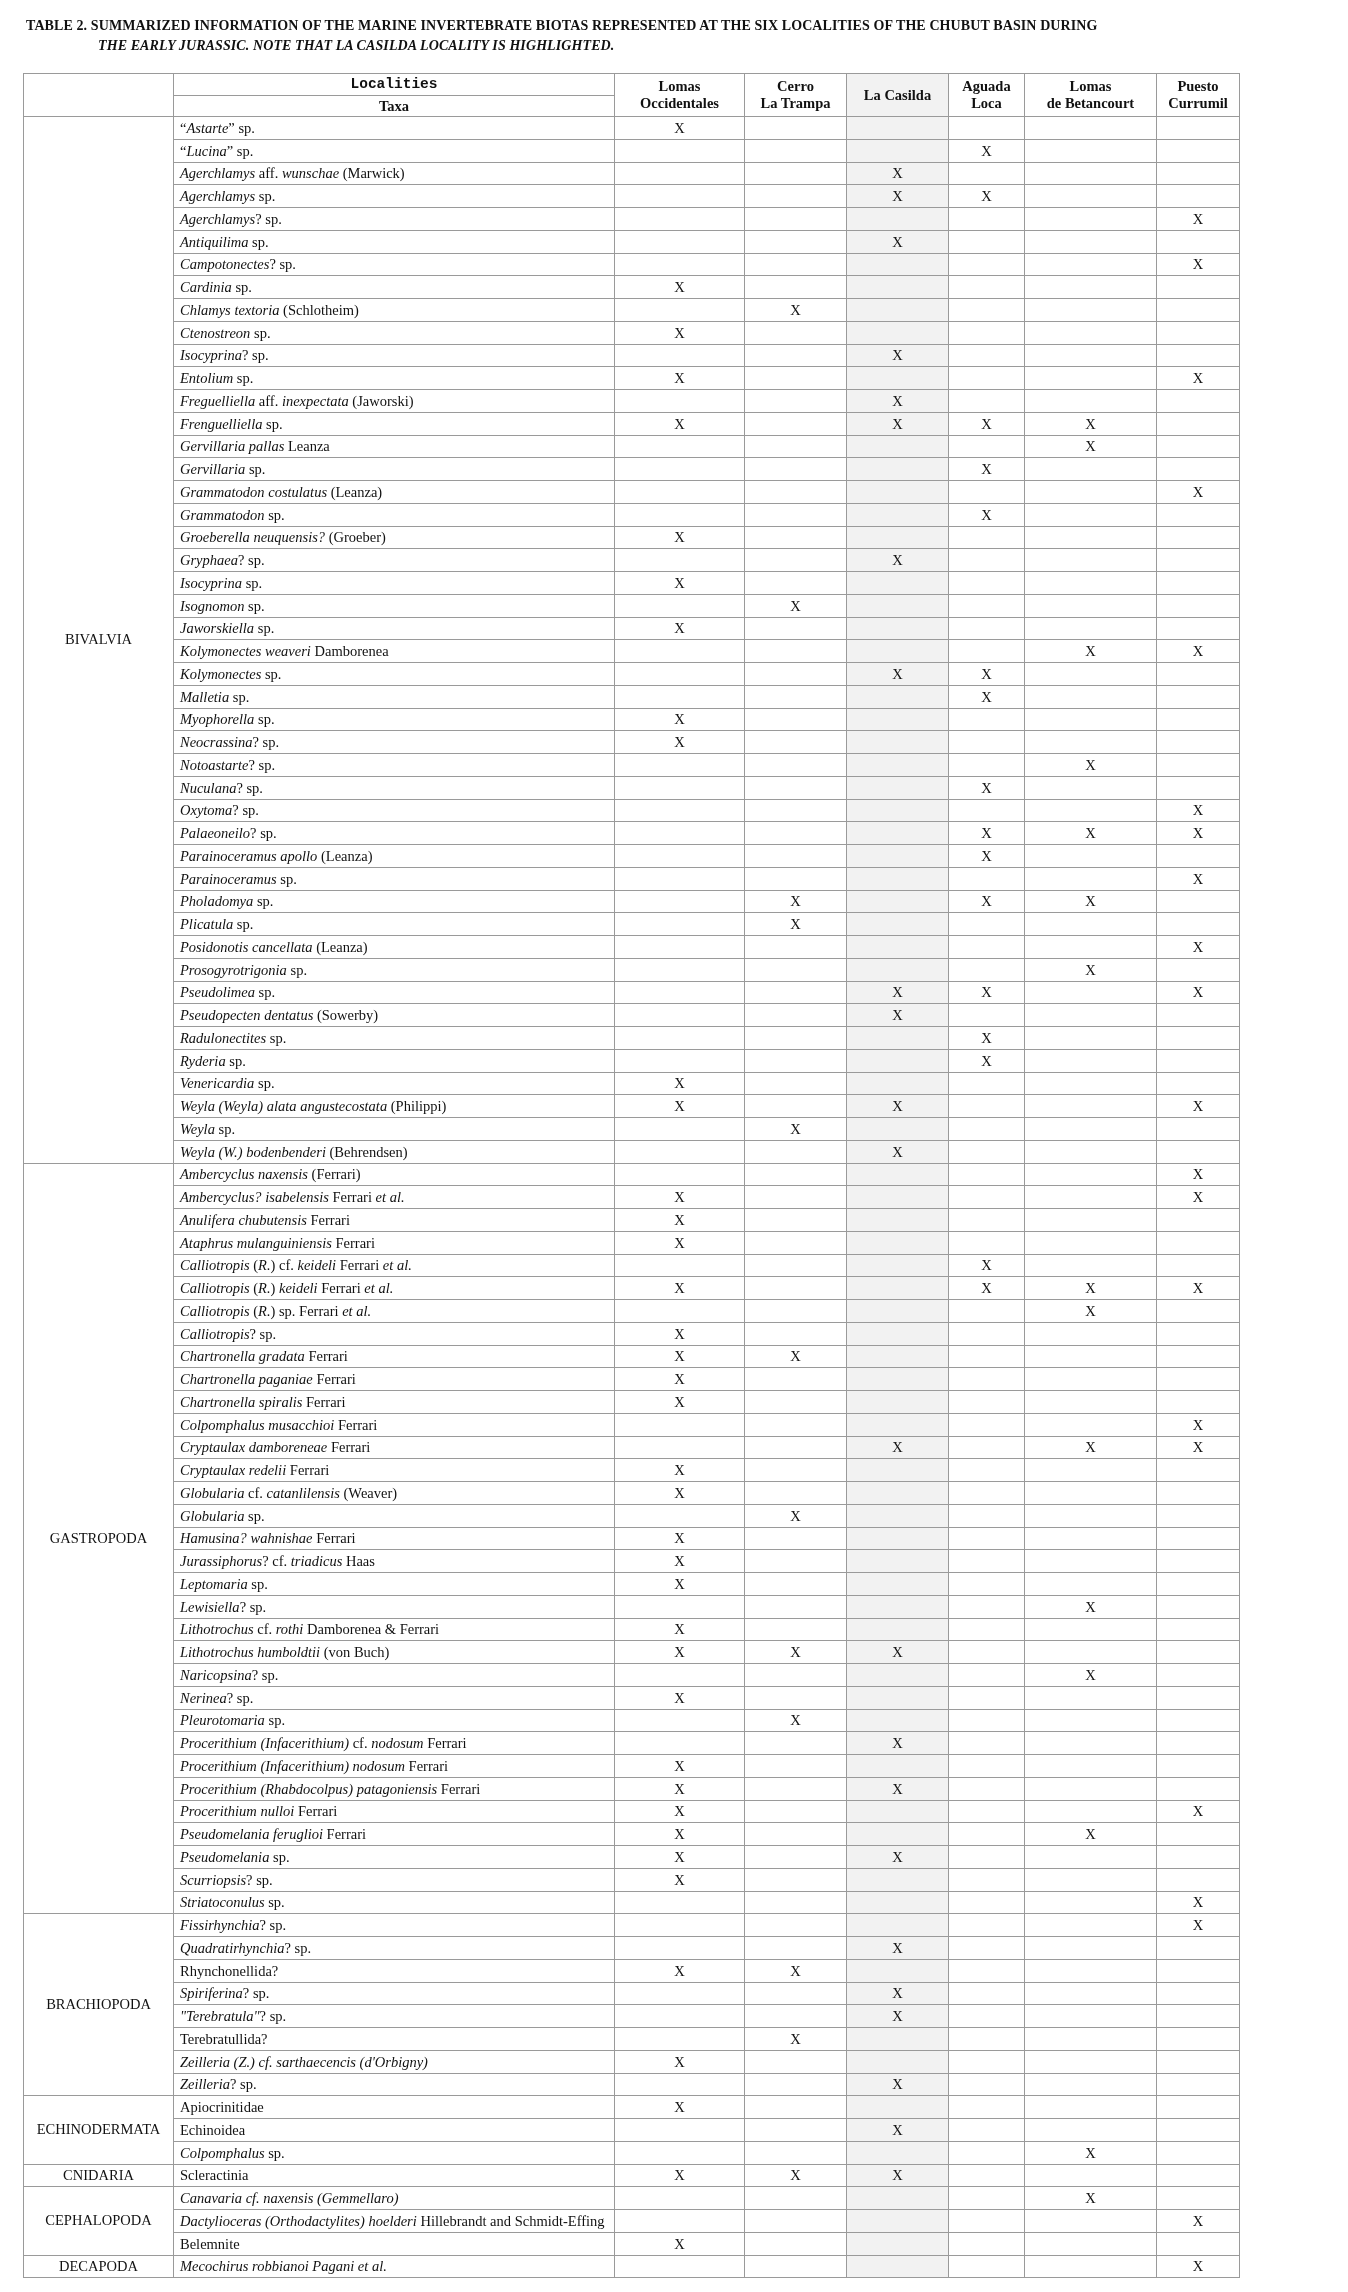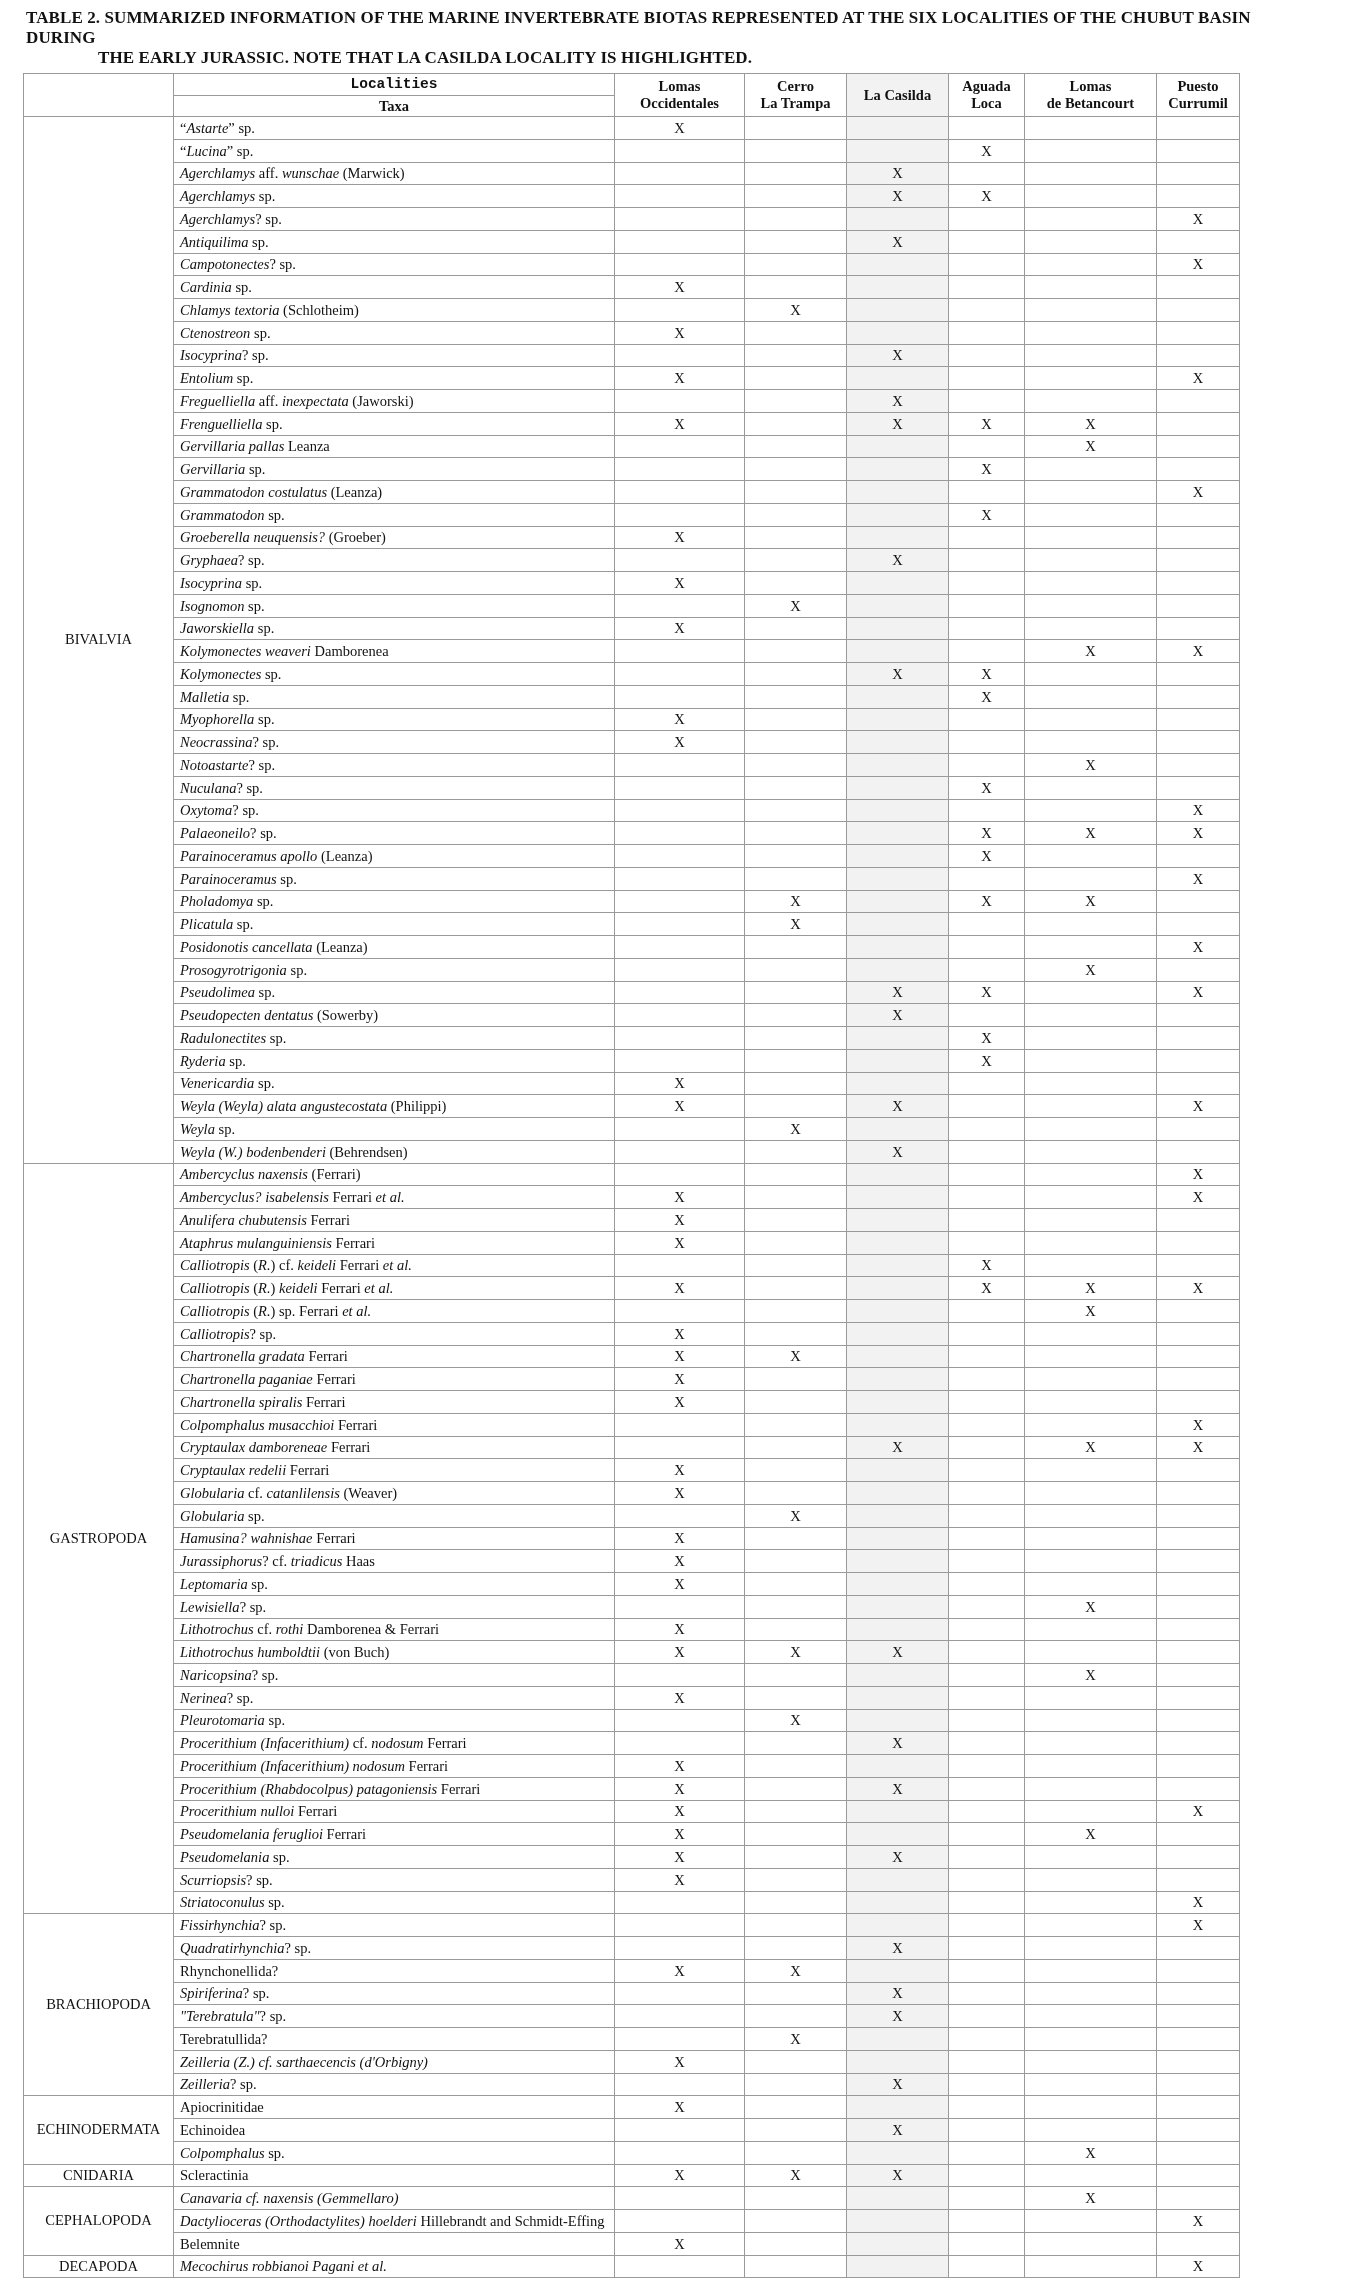--- a/index.html
+++ b/index.html
@@ -1,18 +1,18 @@
 <!DOCTYPE html>
 <html><head>
 <meta charset="utf-8">
 <style>
   html, body { margin:0; padding:0; background:#ffffff; }
   body { width:1348px; height:2292px; position:relative; font-family:"Liberation Serif", "DejaVu Serif", serif; color:#111; overflow:hidden; }
-  .caption { position:absolute; left:26px; top:8px; width:1240px; font-weight:bold; font-size:17px; line-height:20px; letter-spacing:0.1px; }
-  .caption .l2 { display:block; padding-left:72px; }
+  .caption { position:absolute; left:26px; top:16px; width:1240px; font-weight:bold; font-size:14px; line-height:20px; letter-spacing:0.1px; }
+  .caption .l2 { display:block; padding-left:72px;font-style:italic; }
   table.main { position:absolute; left:23px; top:73px; border-collapse:collapse; table-layout:fixed; width:1216px; }
   table.main td, table.main th { border:1px solid #9a9a9a; padding:0; font-size:14.5px; }
   col.c-group { width:150px; }
   col.c-taxa { width:441px; }
   col.c-lo { width:130px; }
   col.c-ct { width:102px; }
   col.c-lc { width:102px; }
   col.c-al { width:76px; }
   col.c-lb { width:132px; }
   col.c-pc { width:83px; }

